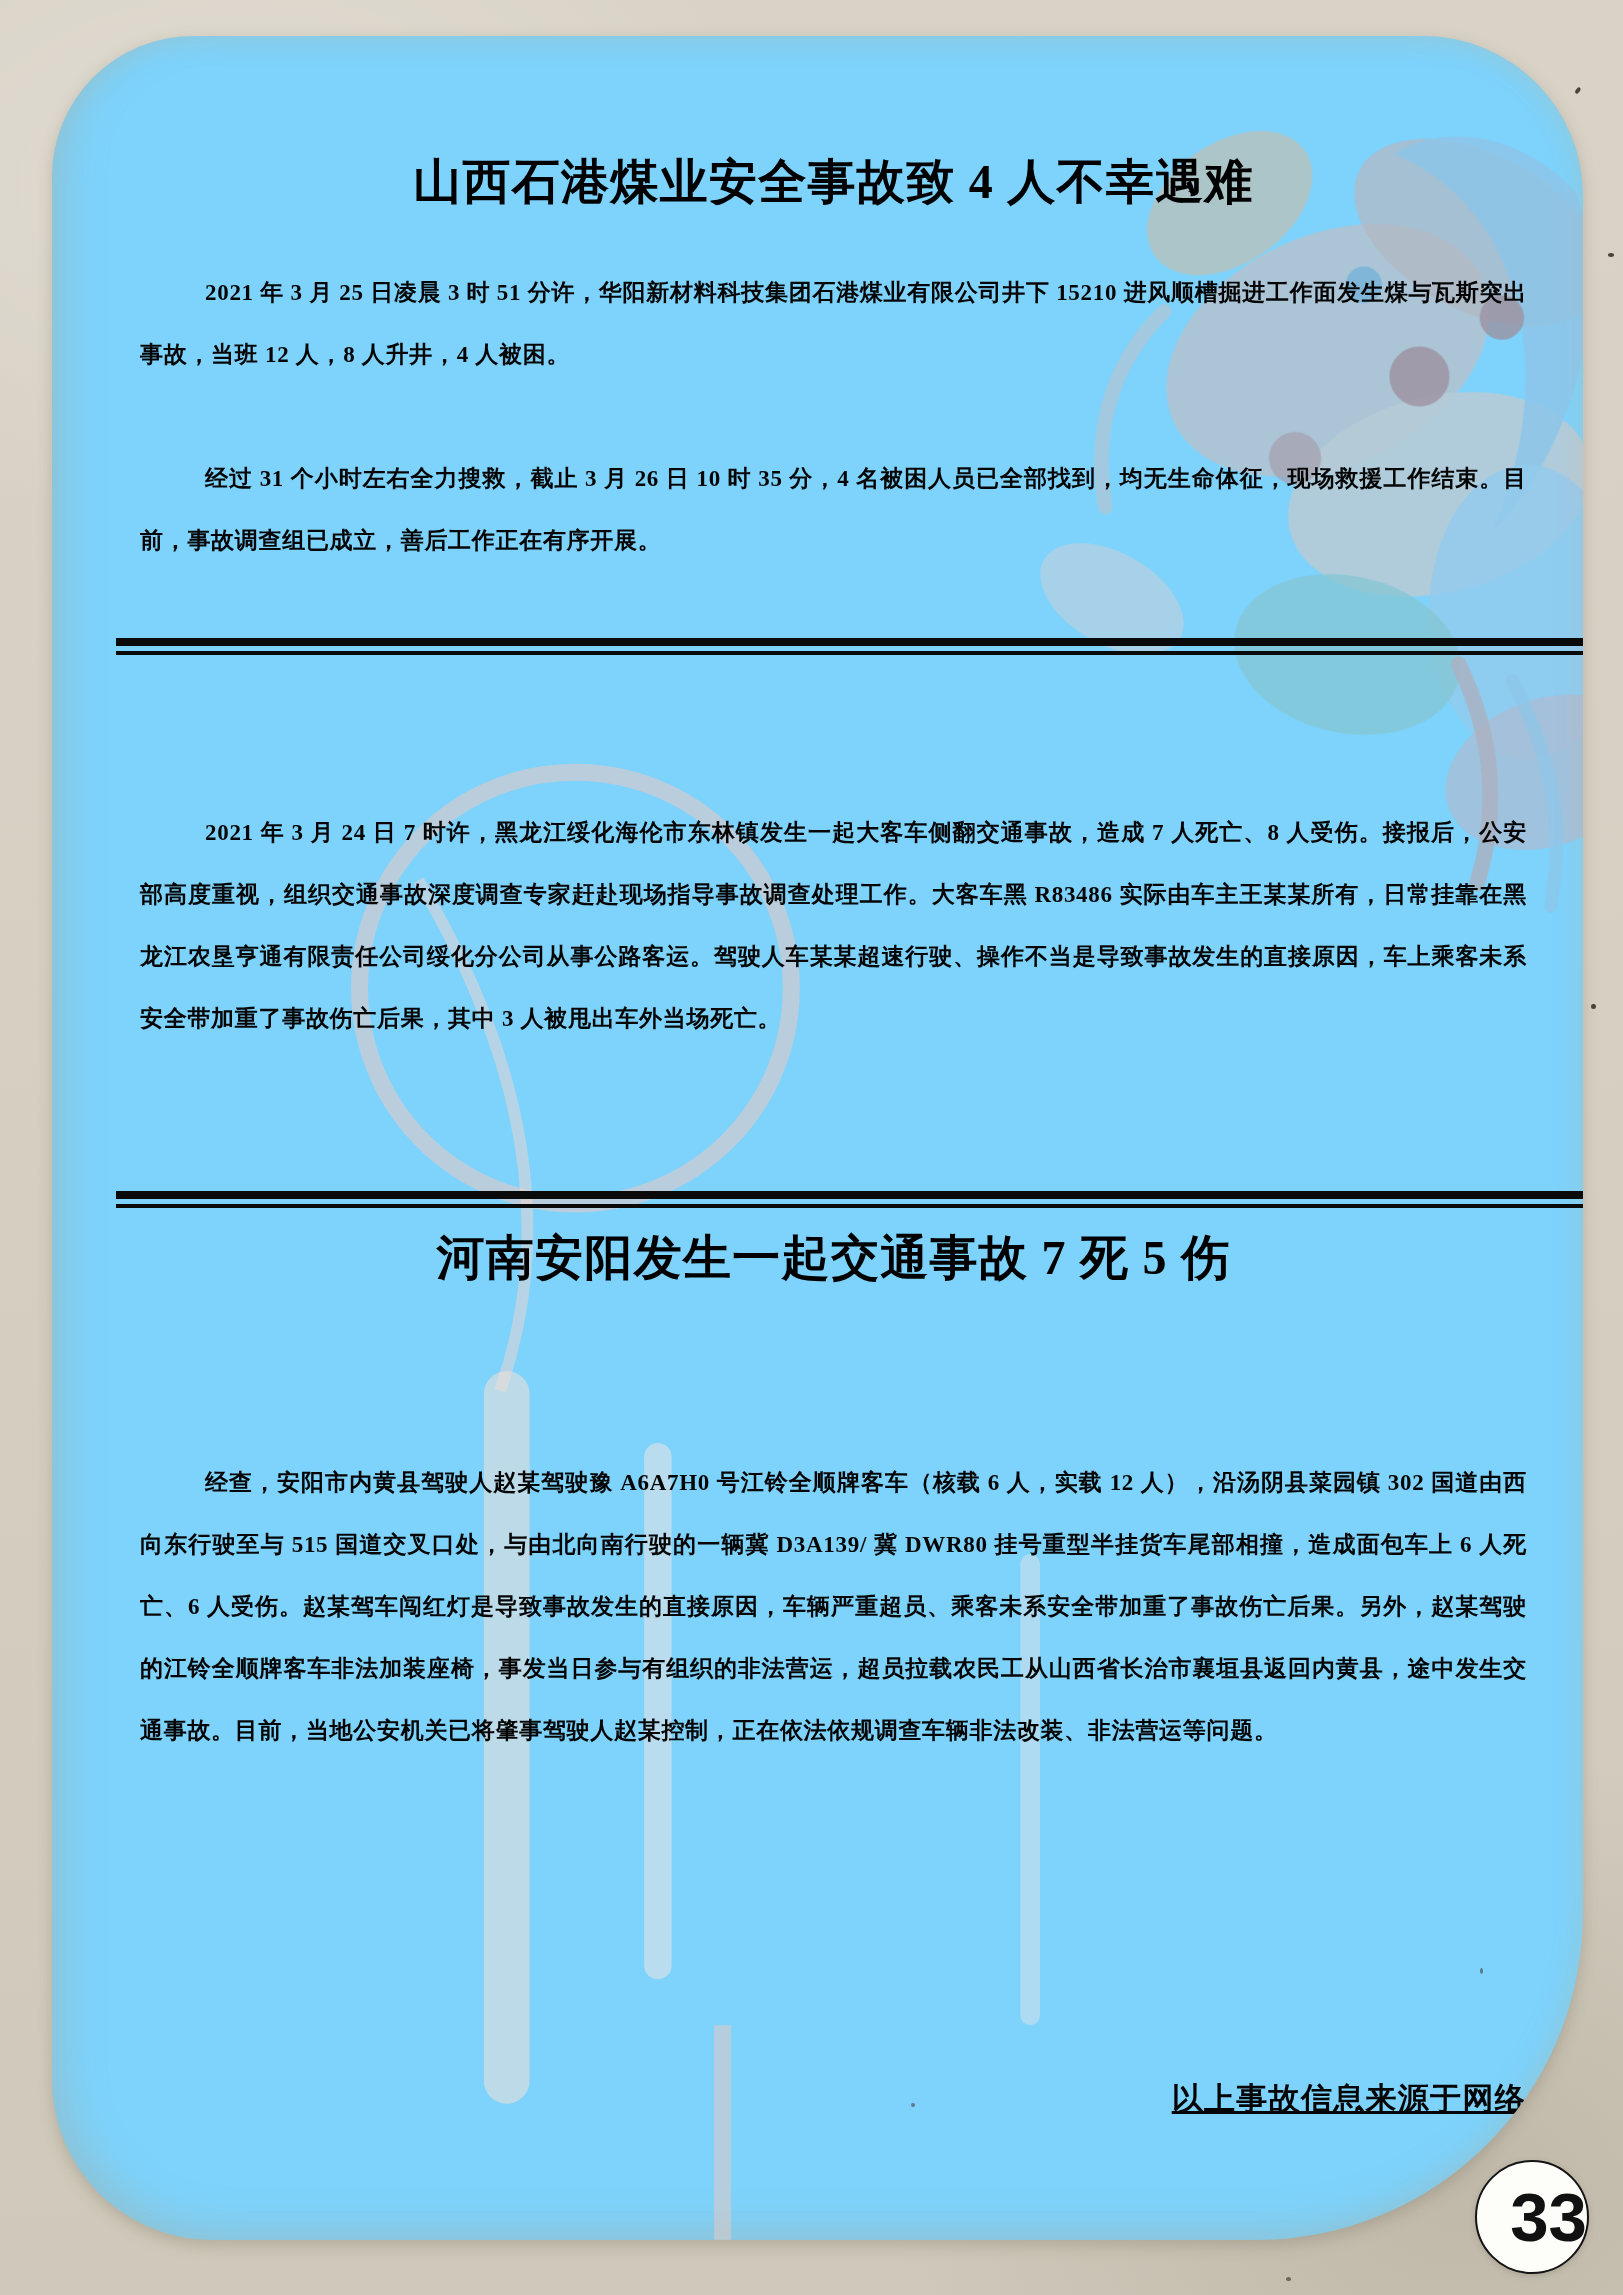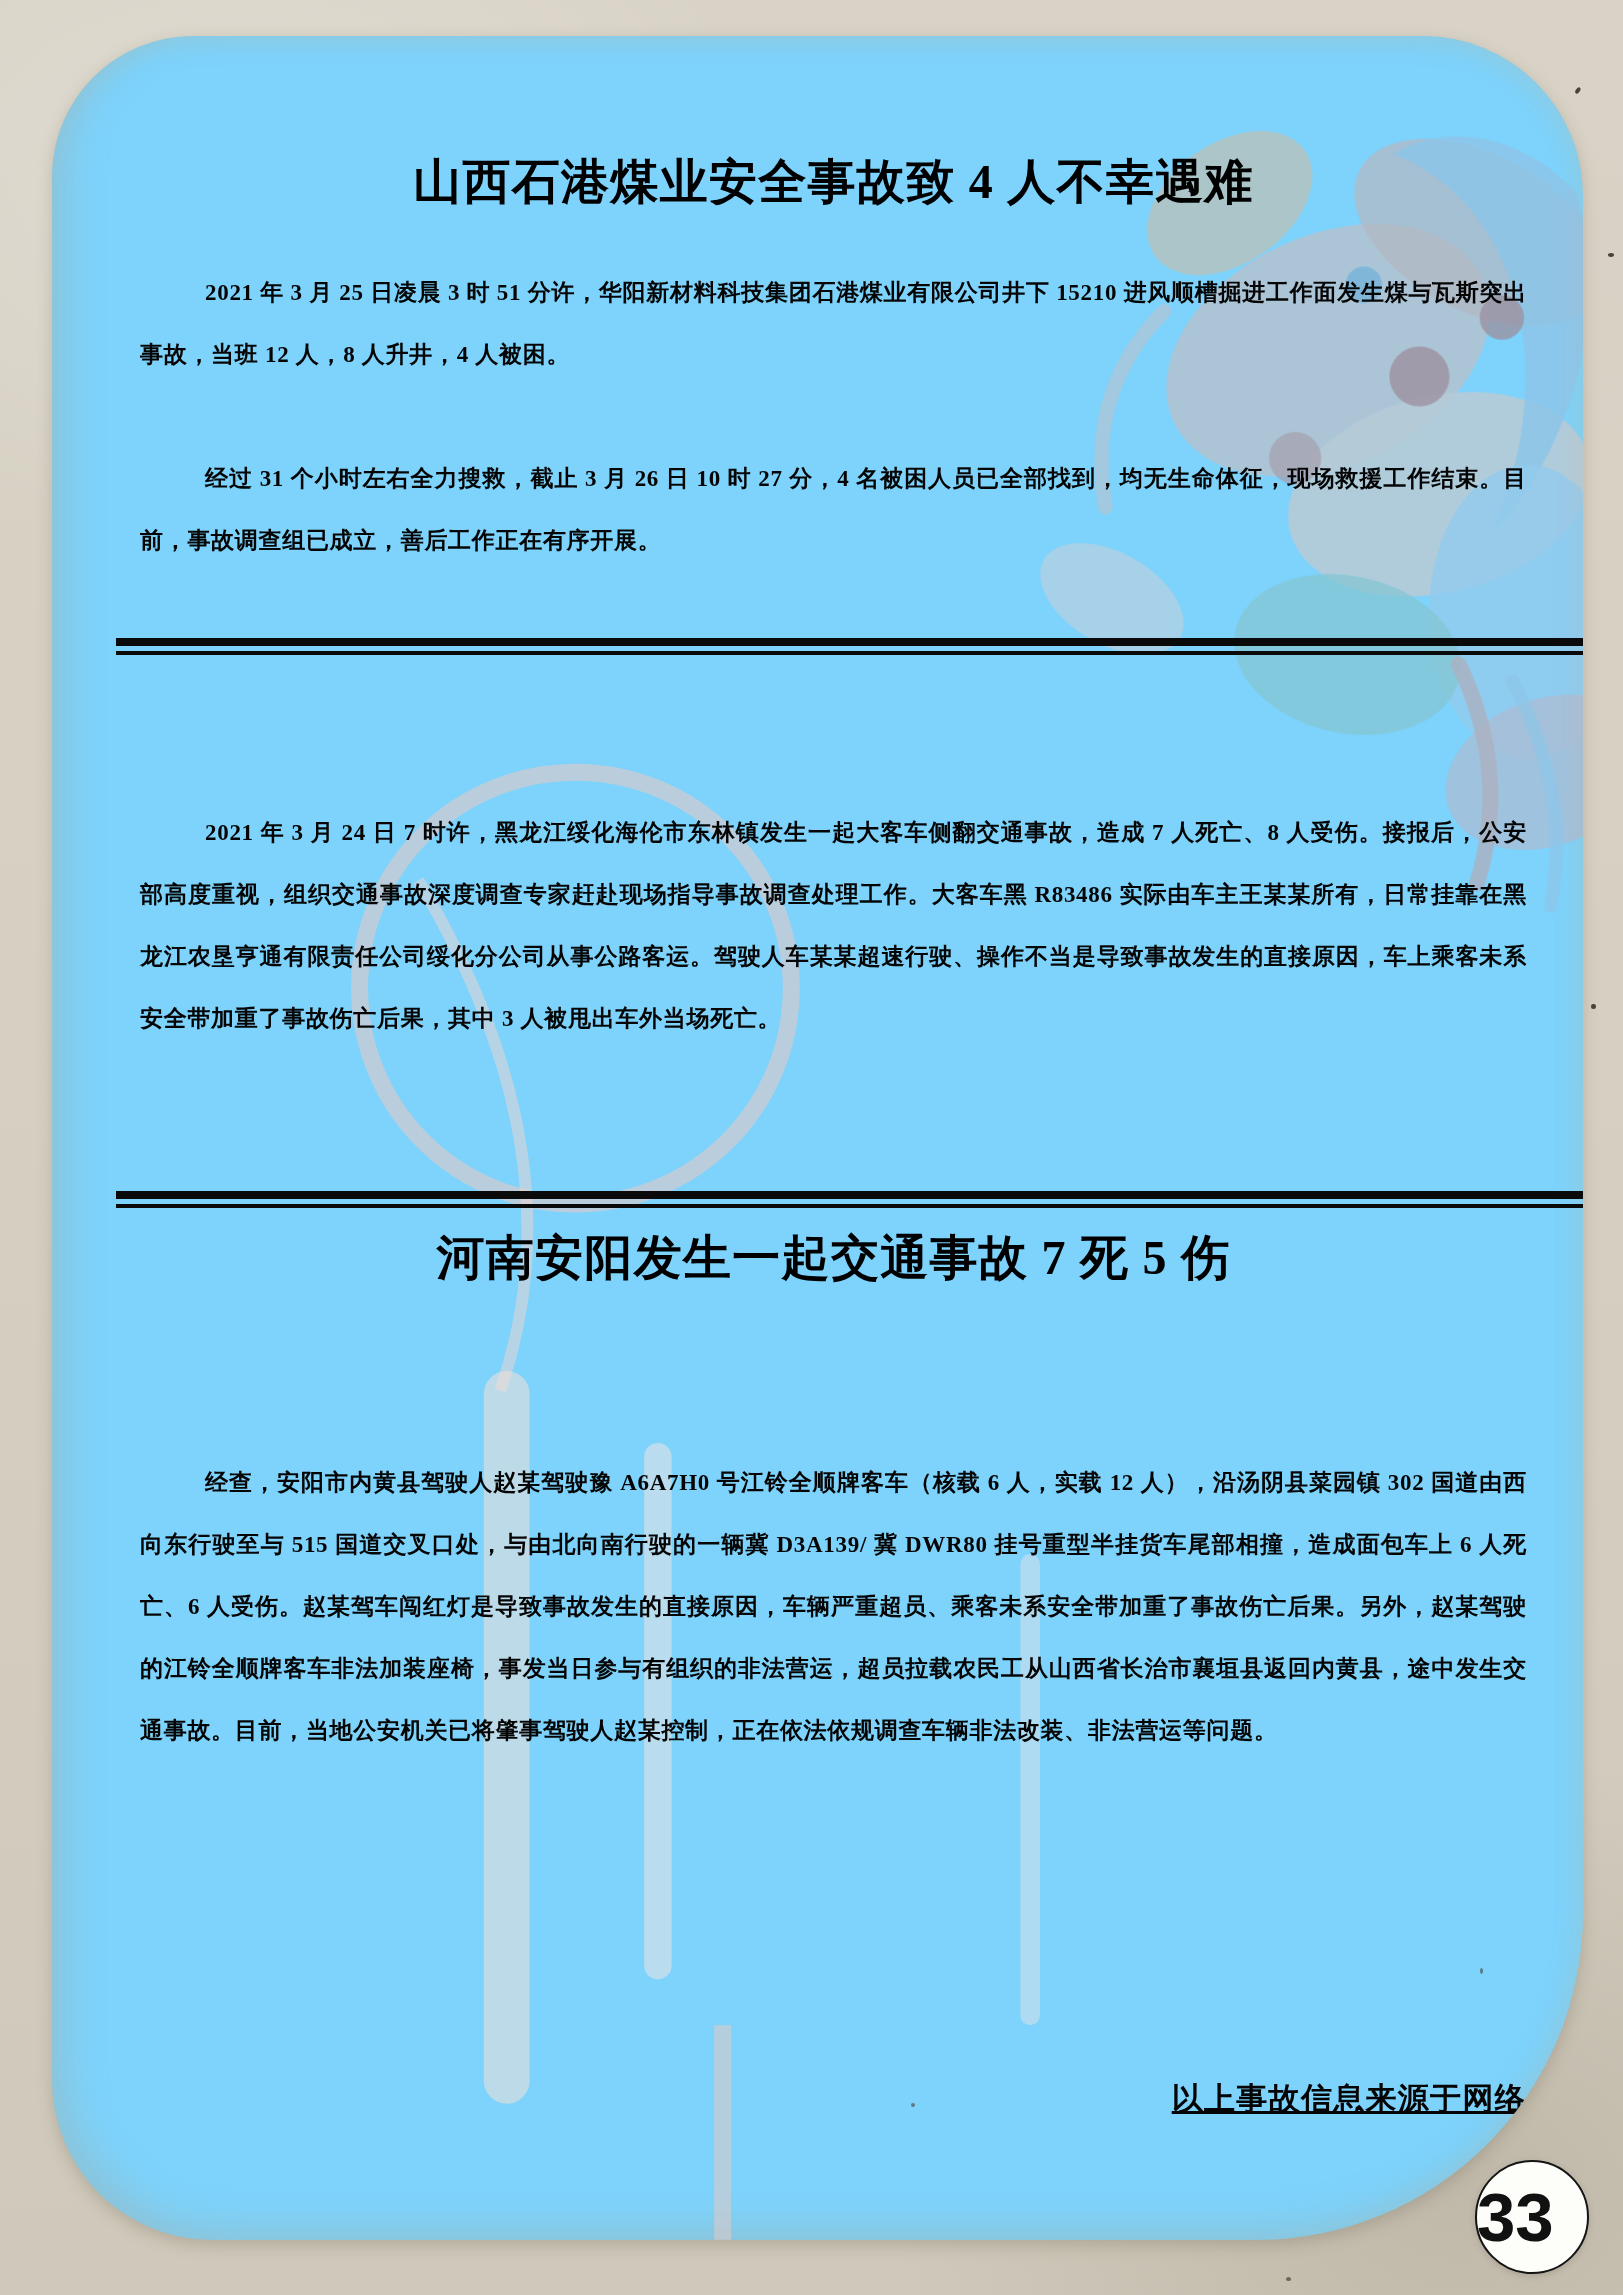--- a/index.html
+++ b/index.html
@@ -48,21 +48,21 @@
   }
   .d1{top:602px}
   .d2{top:1155px}
   .footer-note{
     position:absolute;right:56px;top:2042px;margin:0;
     font-size:31px;font-weight:bold;letter-spacing:1.3px;color:#050505;text-decoration:underline;
   }
   .pagenum{
     position:absolute;left:1475px;top:2160px;width:110px;height:110px;
     background:#fdfdfa;border:2px solid #141414;border-radius:50%;
-    display:flex;align-items:center;justify-content:flex-start;
+    display:flex;align-items:center;justify-content:flex-end;
     font-family:"Liberation Sans","DejaVu Sans",sans-serif;
     font-size:69px;font-weight:600;color:#111;
     box-shadow:0 2px 6.5px rgba(100,92,75,0.25);
   }
   .speck{position:absolute;background:#4a4238;border-radius:50%;}
   .sp1{left:1576px;top:87px;width:3.9px;height:6.5px;transform:rotate(35deg);}
   .sp2{left:1608px;top:253px;width:5.9px;height:3.9px;}
   .sp3{left:1591px;top:1004px;width:4.6px;height:4.6px;}
   .sp4{left:911px;top:2103px;width:3.9px;height:3.9px;opacity:.6;}
   .sp5{left:1286px;top:2277px;width:5.2px;height:3.9px;opacity:.7;}
@@ -100,21 +100,21 @@
       <path d="M560,1290 q250,420 125,780" stroke="#f0d5cd" stroke-width="18" fill="none" opacity="0.5"></path>
 
       <rect x="660" y="2040" width="70" height="1120" rx="35" fill="#f3e0d8" opacity="0.55"></rect>
       <rect x="905" y="2150" width="42" height="820" rx="21" fill="#f5e6df" opacity="0.5"></rect>
       <rect x="1012" y="3040" width="26" height="328" fill="#eec9bf" opacity="0.5"></rect>
       <rect x="1480" y="2320" width="30" height="720" rx="15" fill="#f7e8e2" opacity="0.4"></rect>
     </svg>
 
     <h1 class="title t1">山西石港煤业安全事故致 4 人不幸遇难</h1>
     <p class="para a1p1">2021 年 3 月 25 日凌晨 3 时 51 分许，华阳新材料科技集团石港煤业有限公司井下 15210 进风顺槽掘进工作面发生煤与瓦斯突出事故，当班 12 人，8 人升井，4 人被困。</p>
-    <p class="para a1p2">经过 31 个小时左右全力搜救，截止 3 月 26 日 10 时 27 分，4 名被困人员已全部找到，均无生命体征，现场救援工作结束。目前，事故调查组已成立，善后工作正在有序开展。</p>
+    <p class="para a1p2">经过 31 个小时左右全力搜救，截止 3 月 26 日 10 时 35 分，4 名被困人员已全部找到，均无生命体征，现场救援工作结束。目前，事故调查组已成立，善后工作正在有序开展。</p>
 
     <div class="divider d1"></div>
 
     <p class="para a2p1">2021 年 3 月 24 日 7 时许，黑龙江绥化海伦市东林镇发生一起大客车侧翻交通事故，造成 7 人死亡、8 人受伤。接报后，公安部高度重视，组织交通事故深度调查专家赶赴现场指导事故调查处理工作。大客车黑 R83486 实际由车主王某某所有，日常挂靠在黑龙江农垦亨通有限责任公司绥化分公司从事公路客运。驾驶人车某某超速行驶、操作不当是导致事故发生的直接原因，车上乘客未系安全带加重了事故伤亡后果，其中 3 人被甩出车外当场死亡。</p>
 
     <div class="divider d2"></div>
 
     <h1 class="title t3">河南安阳发生一起交通事故 7 死 5 伤</h1>
     <p class="para a3p2">经查，安阳市内黄县驾驶人赵某驾驶豫 A6A7H0 号江铃全顺牌客车（核载 6 人，实载 12 人），沿汤阴县菜园镇 302 国道由西向东行驶至与 515 国道交叉口处，与由北向南行驶的一辆冀 D3A139/ 冀 DWR80 挂号重型半挂货车尾部相撞，造成面包车上 6 人死亡、6 人受伤。赵某驾车闯红灯是导致事故发生的直接原因，车辆严重超员、乘客未系安全带加重了事故伤亡后果。另外，赵某驾驶的江铃全顺牌客车非法加装座椅，事发当日参与有组织的非法营运，超员拉载农民工从山西省长治市襄垣县返回内黄县，途中发生交通事故。目前，当地公安机关已将肇事驾驶人赵某控制，正在依法依规调查车辆非法改装、非法营运等问题。</p>
 

